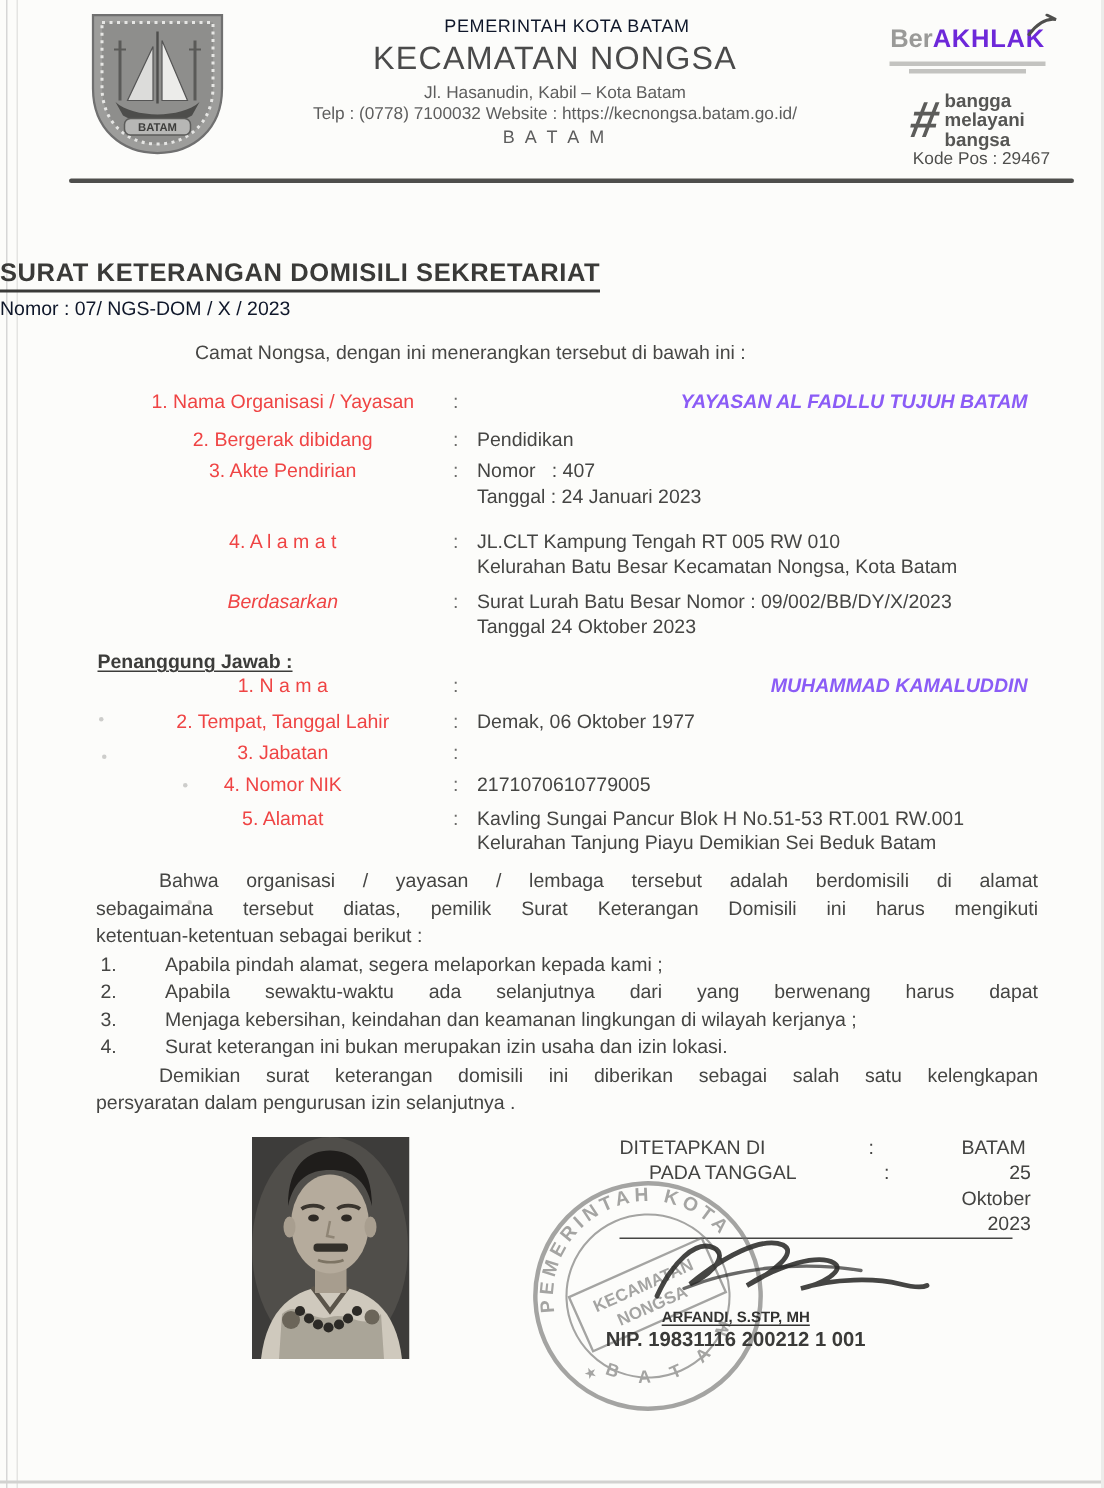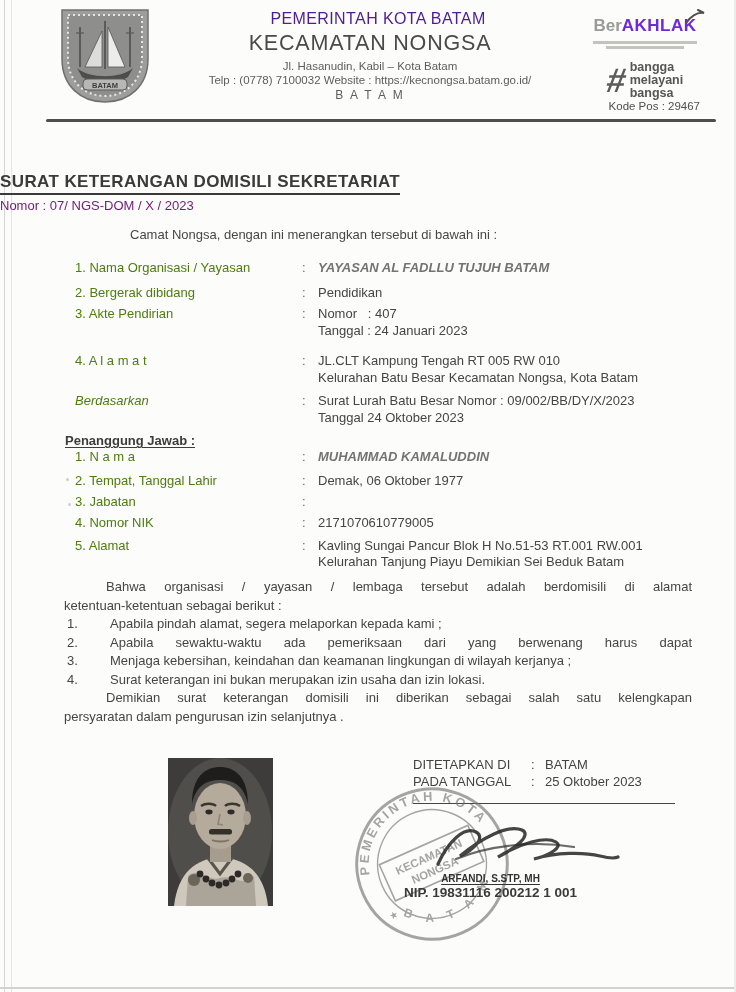--- a/index.html
+++ b/index.html
@@ -12,21 +12,21 @@
   
   .edge-left-1 { position:absolute; left:4px; top:0; width:1px; height:100%; background:#d6d6d6; }
   .edge-left-2 { position:absolute; left:11px; top:0; width:1px; height:100%; background:#e4e4e2; }
   .edge-bottom { position:absolute; left:0; bottom:3px; width:100%; height:2px; background:#d2d2d0; }
   .edge-right  { position:absolute; right:0; top:0; width:2px; height:100%; background:#ececea; }
   .speck { position:absolute; width:3px; height:3px; border-radius:50%; background:#b9b9b6; opacity:.7; }
 
   
   .logo-wrap { position:absolute; left:55px; top:7px; width:100px; height:98px; }
   .lh-center { position:absolute; left:150px; top:10px; width:440px; text-align:center; }
-  .lh-gov    { font-size:16px; letter-spacing:.4px; color:#4c1d95;margin-left:16px; }
+  .lh-gov    { font-size:12px; letter-spacing:.4px; color:#0f172a;margin-left:16px; }
   .lh-office { font-size:21.5px; letter-spacing:.8px; color:#4a4a4a; margin-top:3px; }
   .lh-addr   { font-size:11.5px; color:#5d5d5d; margin-top:4px; }
   .lh-tel    { font-size:11.5px; color:#5d5d5d; margin-top:2px; }
   .lh-city   { font-size:12px; color:#5d5d5d; margin-top:2px; letter-spacing:2px; }
   .lh-right  { position:absolute; right:22px; top:16px; width:138px; text-align:center; }
   .berakhlak { font-size:17px; position:relative; display:inline-block; }
   .berakhlak .pre  { color:#9a9a98; font-weight:bold; }
   .berakhlak .main { color:#6d28d9; font-weight:bold; letter-spacing:.5px; }
   .swoosh { position:absolute; right:-9px; top:-7px; }
   .tagbar { height:3px; background:#c3c3c0; margin:2px auto; }
@@ -34,52 +34,52 @@
   .hash-row { display:flex; align-items:center; justify-content:center; margin-top:12px; gap:4px; }
   .hash-glyph { font-size:34px; font-weight:bold; color:#5c5c5a; transform:skewX(-10deg); line-height:.9; }
   .hash-lines { text-align:left; font-size:12.5px; font-weight:bold; color:#565654; line-height:1.05; }
   .kodepos { position:absolute; right:36px; top:100px; font-size:11.5px; color:#4f4f4d; }
   .rule { position:absolute; left:46px; right:20px; top:119px; height:2.5px; background:#4e4e4c; border-radius:2px; }
 
   
   .title-block { position:absolute; left:0; top:172px; width:100%; text-align:left; }
   .doc-title { display:inline-block; font-size:17px; font-weight:bold; color:#3a3a38;
                letter-spacing:.4px; border-bottom:2px solid #3a3a38; padding-bottom:1px; }
-  .doc-number { font-size:13px; color:#701a75; margin-top:3px; }
+  .doc-number { font-size:13px; color:#0f172a; margin-top:3px; }
   .intro { position:absolute; left:130px; top:227px; font-size:13px; color:#474745; }
 
   
   .fields { position:absolute; left:75px; top:260px; width:610px; font-size:13px; }
   .frow { display:flex; align-items:flex-start; }
-  .flabel { width:227px; flex:none; color:#4d7c0f; }
+  .flabel { width:227px; flex:none; color:#ef4444;text-align:center; }
   .fcolon { width:16px; flex:none; color:#6a6a68; }
   .fvalue { flex:1; color:#454543; }
   .fvalue div { white-space:pre; line-height:16.5px; }
-  .emph { font-weight:bold; font-style:italic; color:#737373; }
+  .emph { font-weight:bold; font-style:italic; color:#8b5cf6;text-align:right; }
   .b-italic { font-weight:normal; font-style:italic; }
   .mt8{margin-top:8px;} .mt5{margin-top:5px;} .mt14{margin-top:14px;} .mt7{margin-top:7px;} .mt6{margin-top:6px;}
   .pj-head { font-size:13px; font-weight:bold; color:#3c3c3a; text-decoration:underline; text-underline-offset:2px; margin-top:7px; }
 
   
   .bodytext { position:absolute; left:64px; top:578px; width:628px; font-size:13px;
               color:#454543; line-height:18.5px; }
   .pline { text-align:justify; }
   .stretch { text-align-last:justify; }
   .indent { text-indent:42px; }
   .cond { display:flex; }
   .cnum { width:43px; flex:none; padding-left:3px; }
   .ctext { flex:1; }
 
   
   .photo { position:absolute; left:168px; top:758px; width:105px; height:148px; }
   .issue-block { position:absolute; left:413px; top:756px; width:288px; font-size:13px; color:#434341; }
-  .irow { display:flex; line-height:17px; }
+  .irow { display:flex; line-height:17px;gap:48px; }
   .ilabel { width:118px; flex:none; }
   .icolon { width:14px; flex:none; }
-  .u-row { border-bottom:1.6px solid #454543; padding-bottom:13px; width:262px; }
+  .u-row { border-bottom:1.6px solid #454543; padding-bottom:1px; width:262px;text-align:right; }
   .camat { position:absolute; left:415px; top:806px; width:215px; text-align:center;
            font-size:13.5px; font-weight:bold; color:#3c3c3a; letter-spacing:.3px; }
   .name-block { position:absolute; left:388px; top:873px; width:205px; text-align:center; }
   .sig-name { font-size:10px; font-weight:bold; color:#323230; text-decoration:underline; text-underline-offset:2px; }
   .sig-nip  { font-size:13.5px; font-weight:bold; color:#3a3a38; margin-top:1px; }
   .stamp { position:absolute; left:348px; top:780px; width:168px; height:168px; opacity:.62; }
   .signature { position:absolute; left:428px; top:812px; width:195px; height:72px; }
 </style>
 </head>
 <body>
@@ -229,32 +229,33 @@
       <div class="fcolon">:</div>
       <div class="fvalue">
         <div>Kavling Sungai Pancur Blok H No.51-53 RT.001 RW.001</div>
         <div>Kelurahan Tanjung Piayu Demikian Sei Beduk Batam</div>
       </div>
     </div>
   </div>
 
   <div class="bodytext">
     <div class="pline stretch indent">Bahwa organisasi / yayasan / lembaga tersebut adalah berdomisili di alamat</div>
+    <div class="pline stretch">sebagaimana tersebut diatas, pemilik Surat Keterangan Domisili ini harus mengikuti</div>
     <div class="pline">ketentuan-ketentuan sebagai berikut :</div>
 
     <div class="cond">
       <div class="cnum">1.</div>
       <div class="ctext">
           <div class="pline">Apabila pindah alamat, segera melaporkan kepada kami ;</div>
         </div>
     </div>
     <div class="cond">
       <div class="cnum">2.</div>
       <div class="ctext">
-        <div class="pline stretch">Apabila sewaktu-waktu ada pemeriksaan dari yang berwenang harus dapat</div>
+        <div class="pline stretch">Apabila sewaktu-waktu ada selanjutnya dari yang berwenang harus dapat</div>
       </div>
     </div>
     <div class="cond">
       <div class="cnum">3.</div>
       <div class="ctext">
           <div class="pline">Menjaga kebersihan, keindahan dan keamanan lingkungan di wilayah kerjanya ;</div>
         </div>
     </div>
     <div class="cond">
       <div class="cnum">4.</div>

